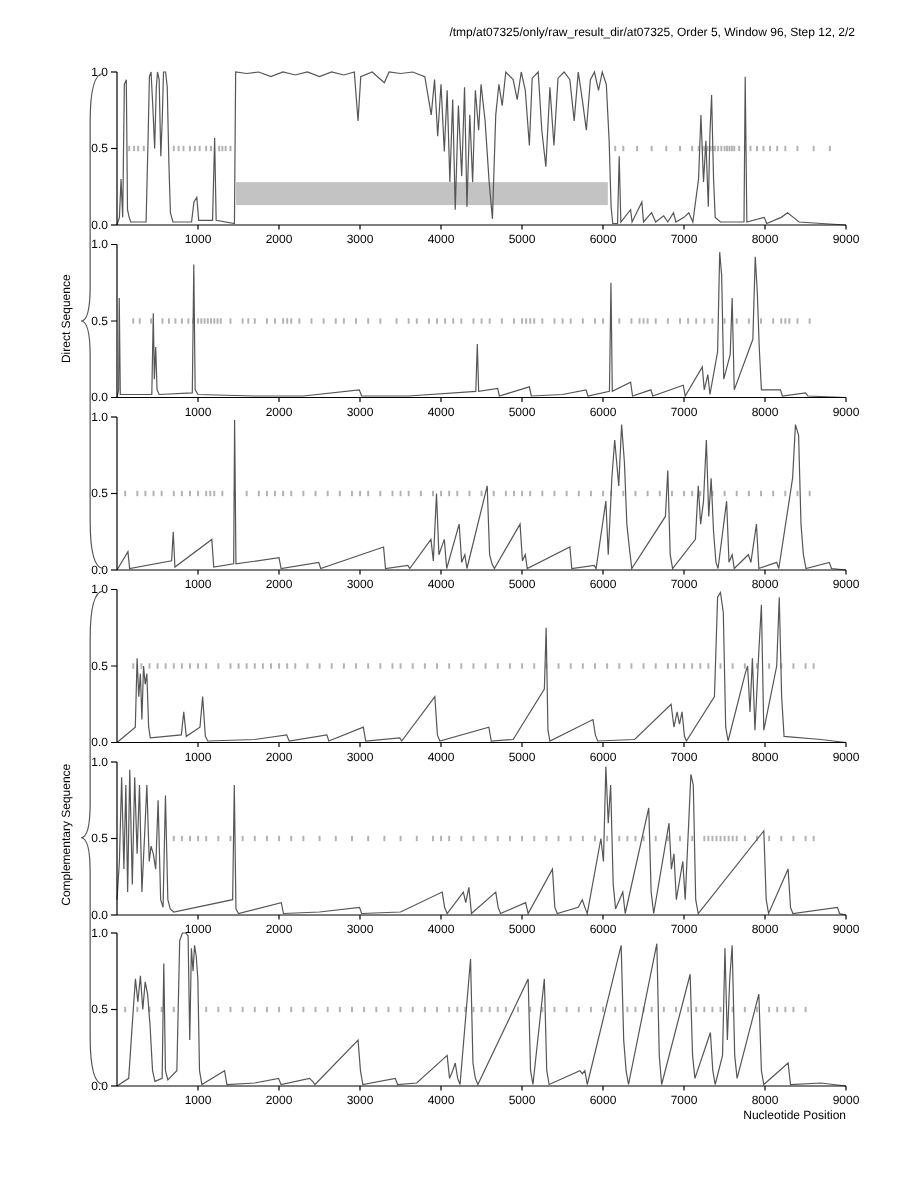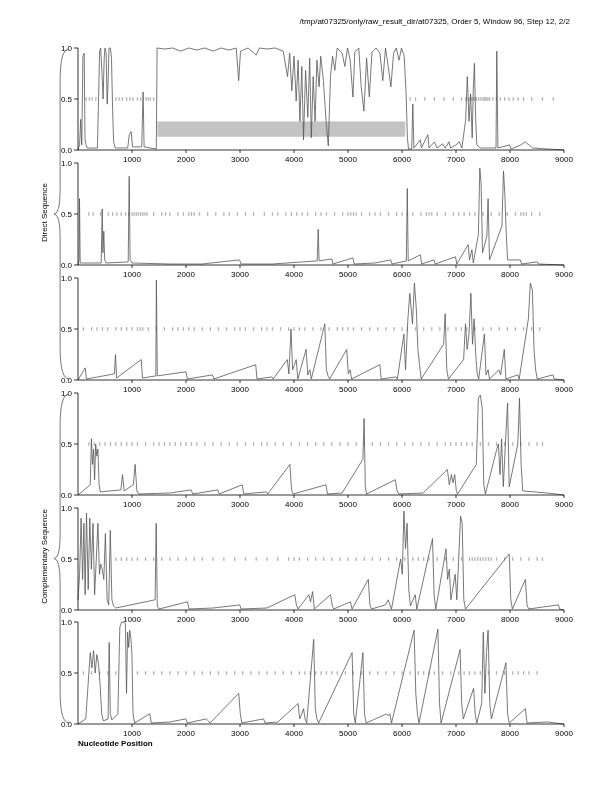--- a/index.html
+++ b/index.html
@@ -7,21 +7,21 @@
         font-family:"Liberation Sans","DejaVu Sans",sans-serif;color:#000;}
   #fig-title{position:absolute;left:78px;top:17px;width:492px;text-align:right;
              font-size:8px;white-space:nowrap;}
   #panels{position:absolute;left:0;top:0;width:612px;height:792px;}
   #panels svg{position:absolute;left:0;}
   .group-label{position:absolute;font-size:8px;text-align:center;
                transform:rotate(-90deg);transform-origin:center;white-space:nowrap;}
   #group-label-direct{left:-121px;top:208px;width:330px;}
   #group-label-complementary{left:-121px;top:552px;width:330px;}
   .brace{position:absolute;}
-  #x-axis-label{position:absolute;left:78px;top:739px;width:486px;text-align:left;font-size:8px;font-weight:bold;}
+  #x-axis-label{position:absolute;left:78px;top:739px;width:486px;text-align:right;font-size:8px;}
 </style>
 </head>
 <body>
 
 <div id="page">
   <div id="fig-title">/tmp/at07325/only/raw_result_dir/at07325, Order 5, Window 96, Step 12, 2/2</div>
 
   <div id="panels">
       <svg width="612" height="128" viewBox="0 0 612 128" style="top: 40px;">
         <rect x="157.38" y="81.44" width="247.86" height="15.299999999999997" fill="#c3c3c3"></rect>

